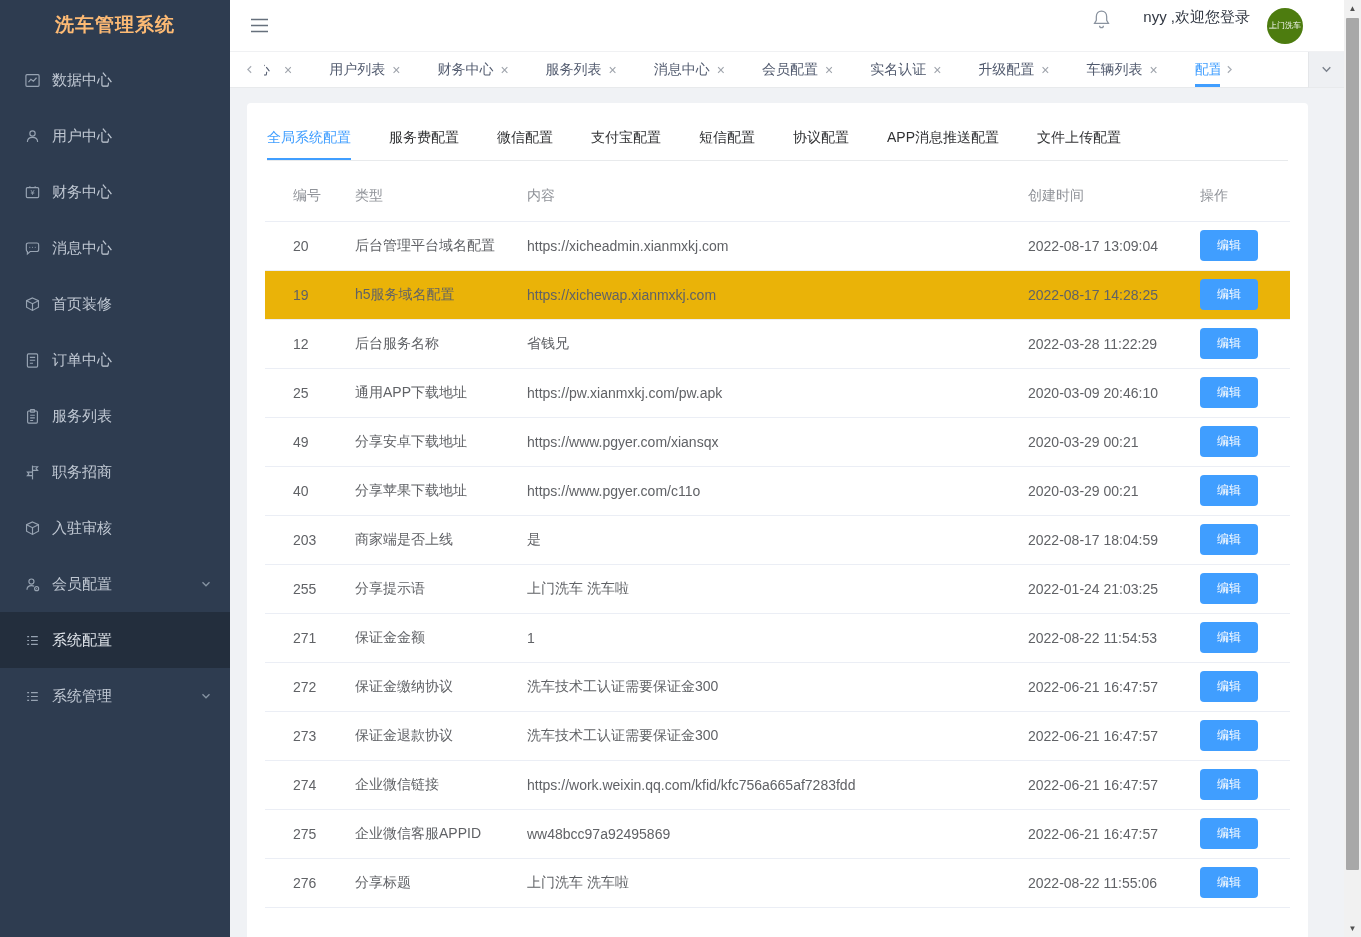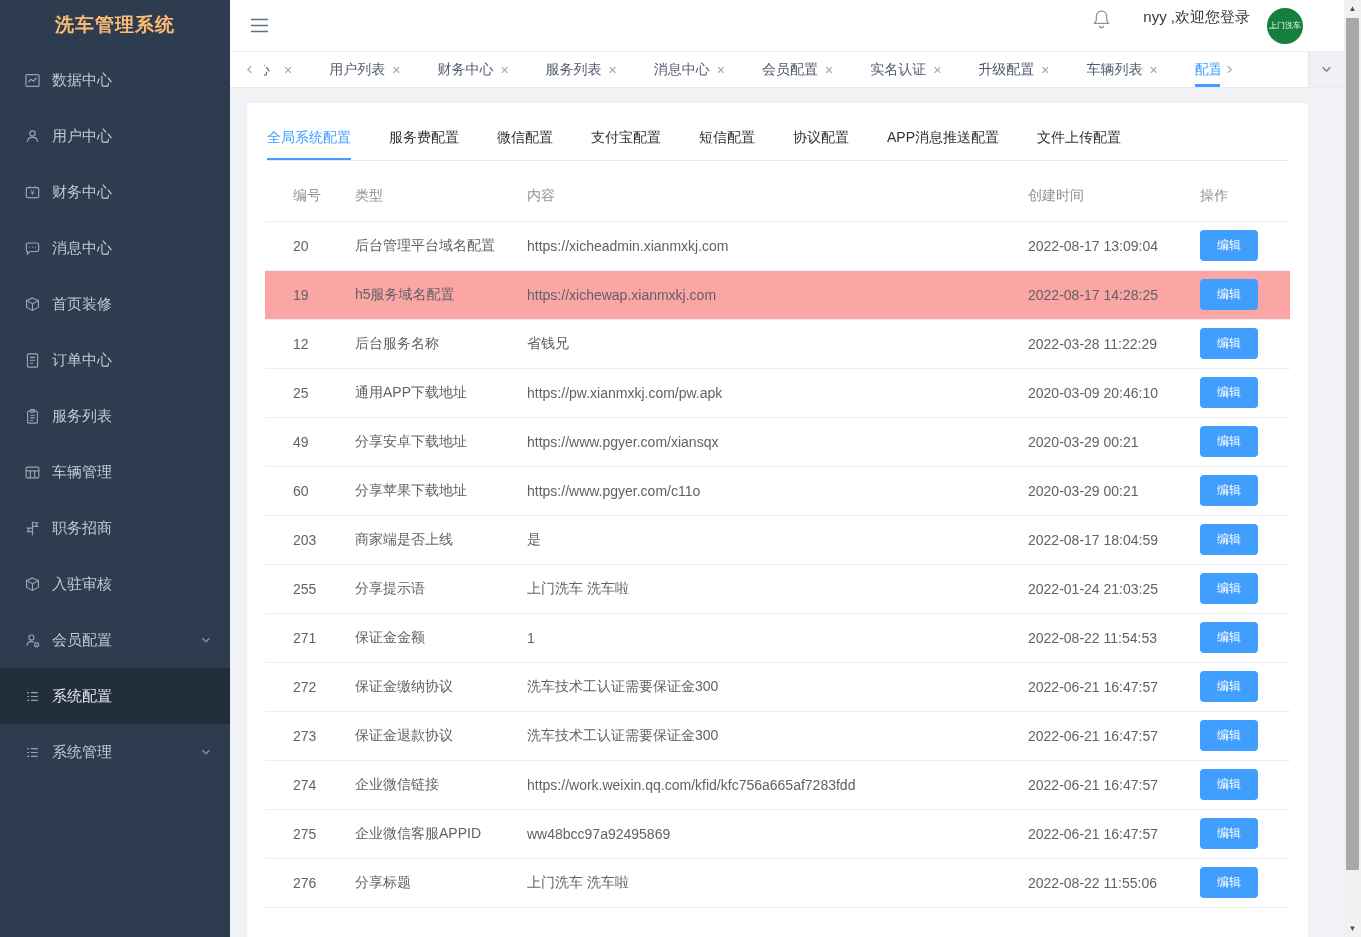--- a/index.html
+++ b/index.html
@@ -22,21 +22,21 @@
   .side-item.active { background:#232e3d; color:#dfe4ea; }
   .side-item .chev { margin-left:auto; color:#8794a3; display:inline-flex; }
 
   
   .topbar { position:absolute; left:230px; top:0; width:1114px; height:52px; background:#fff;
             display:flex; align-items:center; padding:0 41px 0 20px; border-bottom:1px solid #f0f1f3; z-index:1; }
   .hamburger { display:inline-flex; cursor:pointer; color:#66707c; }
   .top-right { margin-left:auto; display:flex; align-items:flex-start; }
   .bell { display:inline-flex; cursor:pointer; margin-right:30px; color:#8a939f; }
   .greeting { color:#323843; font-size:15px; margin-right:17px; }
-  .avatar { width:36px; height:36px; border-radius:50%; background:#15803d; color:#fff;
+  .avatar { width:36px; height:36px; border-radius:50%; background:#4d7c0f; color:#fff;
             display:flex; align-items:center; justify-content:center; font-size:8px;
             cursor:pointer; flex:0 0 auto;font-family:Liberation Mono, monospace; }
 
   
   .tabbar { position:absolute; left:230px; top:52px; width:1078px; height:36px; background:#fff;
             display:flex; align-items:center; padding-left:14px; border-bottom:1px solid #e8eaec;
             overflow:hidden; white-space:nowrap; z-index:1; }
   .nav-chev { display:inline-flex; color:#a8adb5; cursor:pointer; margin-right:9px; flex:0 0 auto; }
   .tab { display:inline-flex; align-items:center; margin-right:37px; font-size:14px; color:#515a6e;
          cursor:pointer; flex:0 0 auto; height:100%; }
@@ -62,21 +62,21 @@
 
   table.cfg { border-collapse:collapse; table-layout:fixed; width:1025px; margin:0 18px; }
   table.cfg col.c1 { width:90px; } table.cfg col.c2 { width:172px; }
   table.cfg col.c3 { width:501px; } table.cfg col.c4 { width:172px; }
   table.cfg col.c5 { width:90px; }
   table.cfg th { height:60px; text-align:left; font-weight:normal; color:#909399; font-size:14px;
                  border-bottom:1px solid #ebeef5; padding-top:10px; }
   table.cfg td { height:49px; color:#606266; font-size:14px; border-bottom:1px solid #ebeef5;
                  overflow:hidden; white-space:nowrap; }
   table.cfg th:first-child, table.cfg td:first-child { padding-left:28px; }
-  tr.hl td { background:#fca5a5;margin-left:44px; }
+  tr.hl td { background:#eab308;margin-left:44px; }
   .btn-edit { background:#409eff; color:#fff; border:none; border-radius:4px; font-size:12px;
               padding:7px 17px; cursor:pointer; font-family:inherit; }
 
   
   .scrollbar { position:absolute; right:0; top:0; width:17px; height:937px; background:#f1f1f1; z-index:3; }
   .sb-arrow { position:absolute; left:0; width:17px; height:17px; display:flex; align-items:center;
               justify-content:center; font-size:8px; color:#505050; cursor:pointer; }
   .sb-up { top:0; } .sb-down { bottom:0; }
   .sb-thumb { position:absolute; left:2px; top:18px; width:13px; height:852px; background:#a8a8a8;
               border-radius:1px; cursor:pointer; }
@@ -146,29 +146,20 @@
       </div>
       <div class="side-item">
         <span class="icon">
           <svg xmlns="http://www.w3.org/2000/svg" width="17" height="17" viewBox="0 0 16 16" fill="none" stroke="currentColor" stroke-width="1.1">
             <rect x="3.4" y="2.8" width="9.2" height="11.4" rx="1"></rect>
             <rect x="6" y="1.5" width="4" height="2.5" rx="0.6"></rect>
             <path d="M5.8,6.8 H10.2 M5.8,9.3 H10.2 M5.8,11.8 H8.6"></path>
           </svg>
         </span>
         <span class="label">服务列表</span>
-      </div>
-      <div class="side-item">
-        <span class="icon">
-          <svg xmlns="http://www.w3.org/2000/svg" width="17" height="17" viewBox="0 0 16 16" fill="none" stroke="currentColor" stroke-width="1.1">
-            <rect x="2" y="3" width="12" height="10" rx="1"></rect>
-            <path d="M2,6.4 H14 M6,6.4 V13 M10,6.4 V13"></path>
-          </svg>
-        </span>
-        <span class="label">车辆管理</span>
       </div>
       <div class="side-item">
         <span class="icon">
           <svg xmlns="http://www.w3.org/2000/svg" width="17" height="17" viewBox="0 0 16 16" fill="none" stroke="currentColor" stroke-width="1.1">
             <path d="M8,1.5 V14.5"></path>
             <path d="M8,2.6 H12.8 L11.4,4.3 L12.8,6 H8"></path>
             <path d="M8,7.6 H3.2 L4.6,9.3 L3.2,11 H8"></path>
           </svg>
         </span>
         <span class="label">职务招商</span>
@@ -358,21 +349,21 @@
             <td><button class="btn-edit">编辑</button></td>
           </tr>
           <tr>
             <td>49</td>
             <td>分享安卓下载地址</td>
             <td>https://www.pgyer.com/xiansqx</td>
             <td>2020-03-29 00:21</td>
             <td><button class="btn-edit">编辑</button></td>
           </tr>
           <tr>
-            <td>60</td>
+            <td>40</td>
             <td>分享苹果下载地址</td>
             <td>https://www.pgyer.com/c11o</td>
             <td>2020-03-29 00:21</td>
             <td><button class="btn-edit">编辑</button></td>
           </tr>
           <tr>
             <td>203</td>
             <td>商家端是否上线</td>
             <td>是</td>
             <td>2022-08-17 18:04:59</td>

